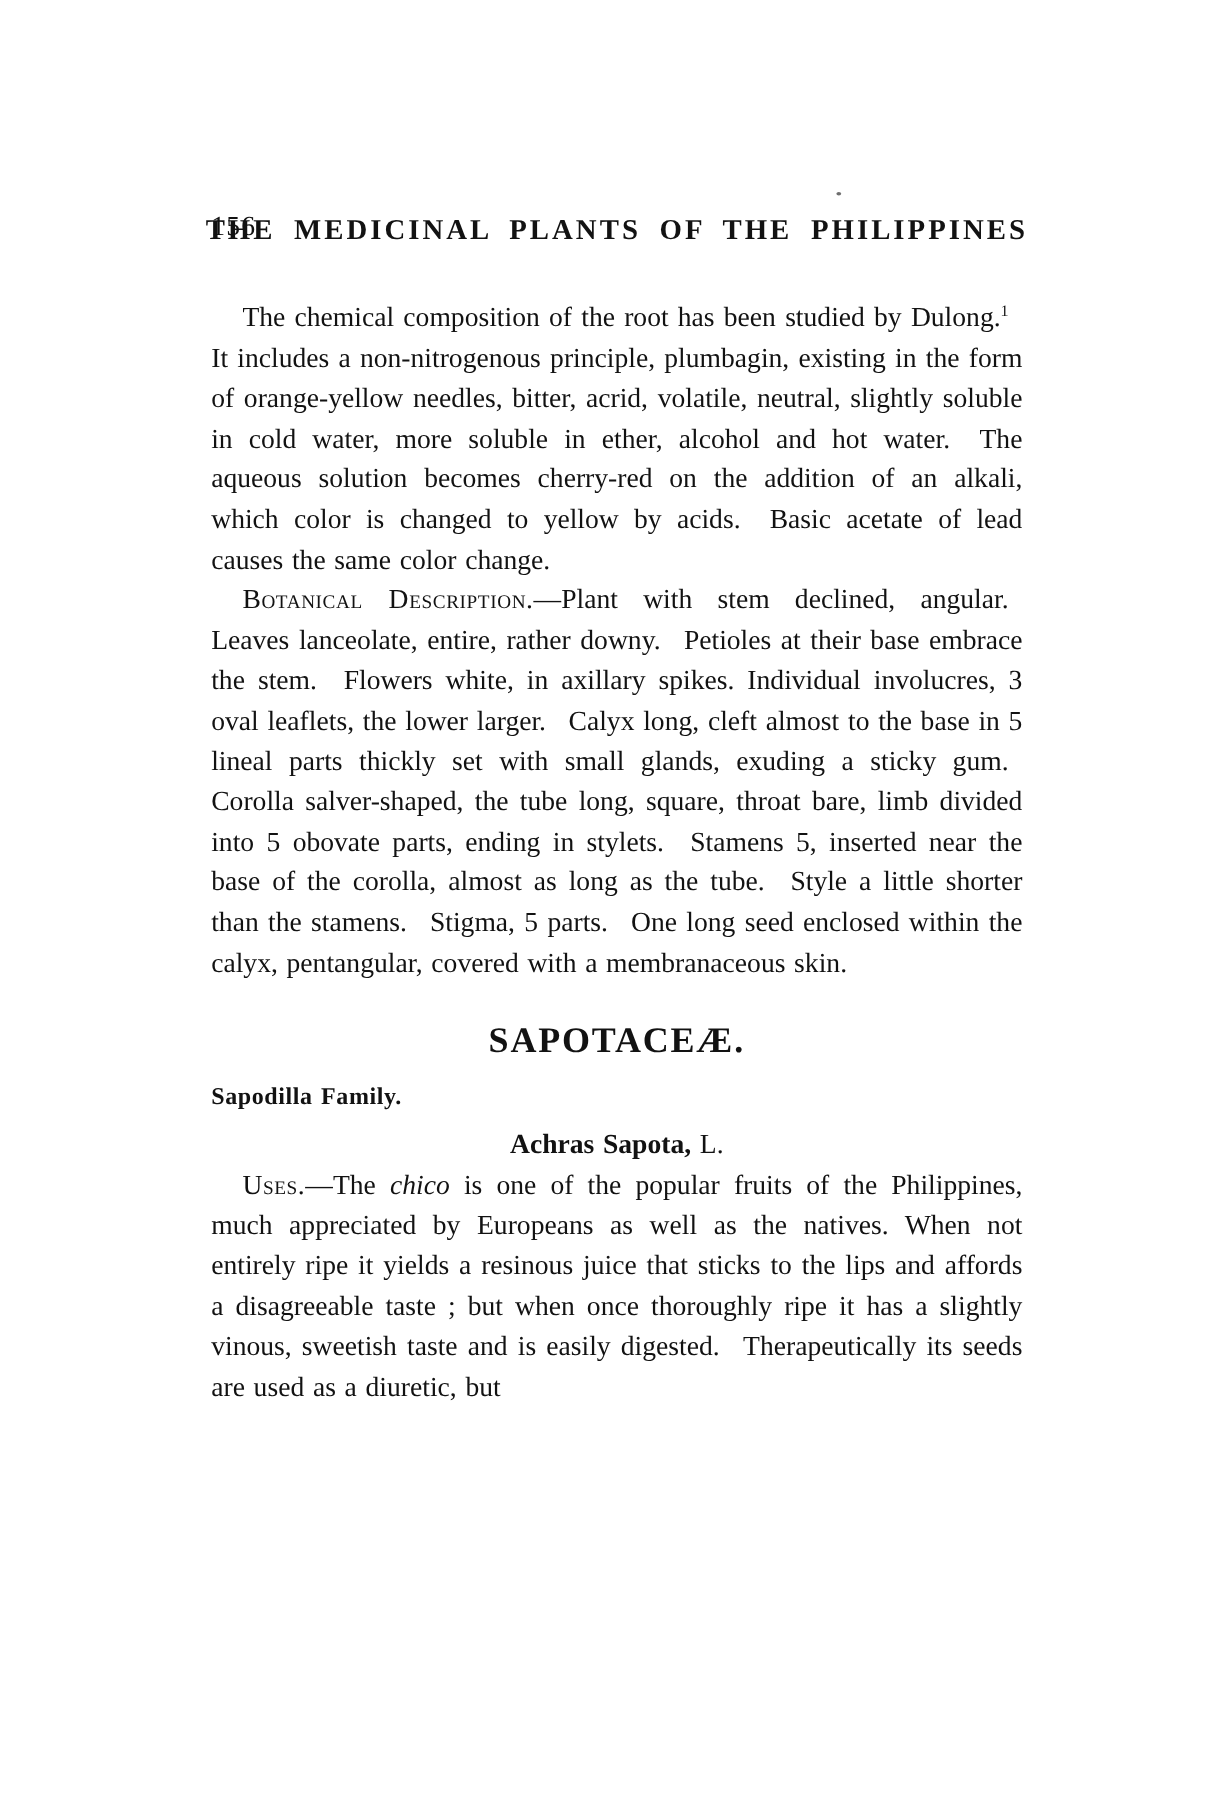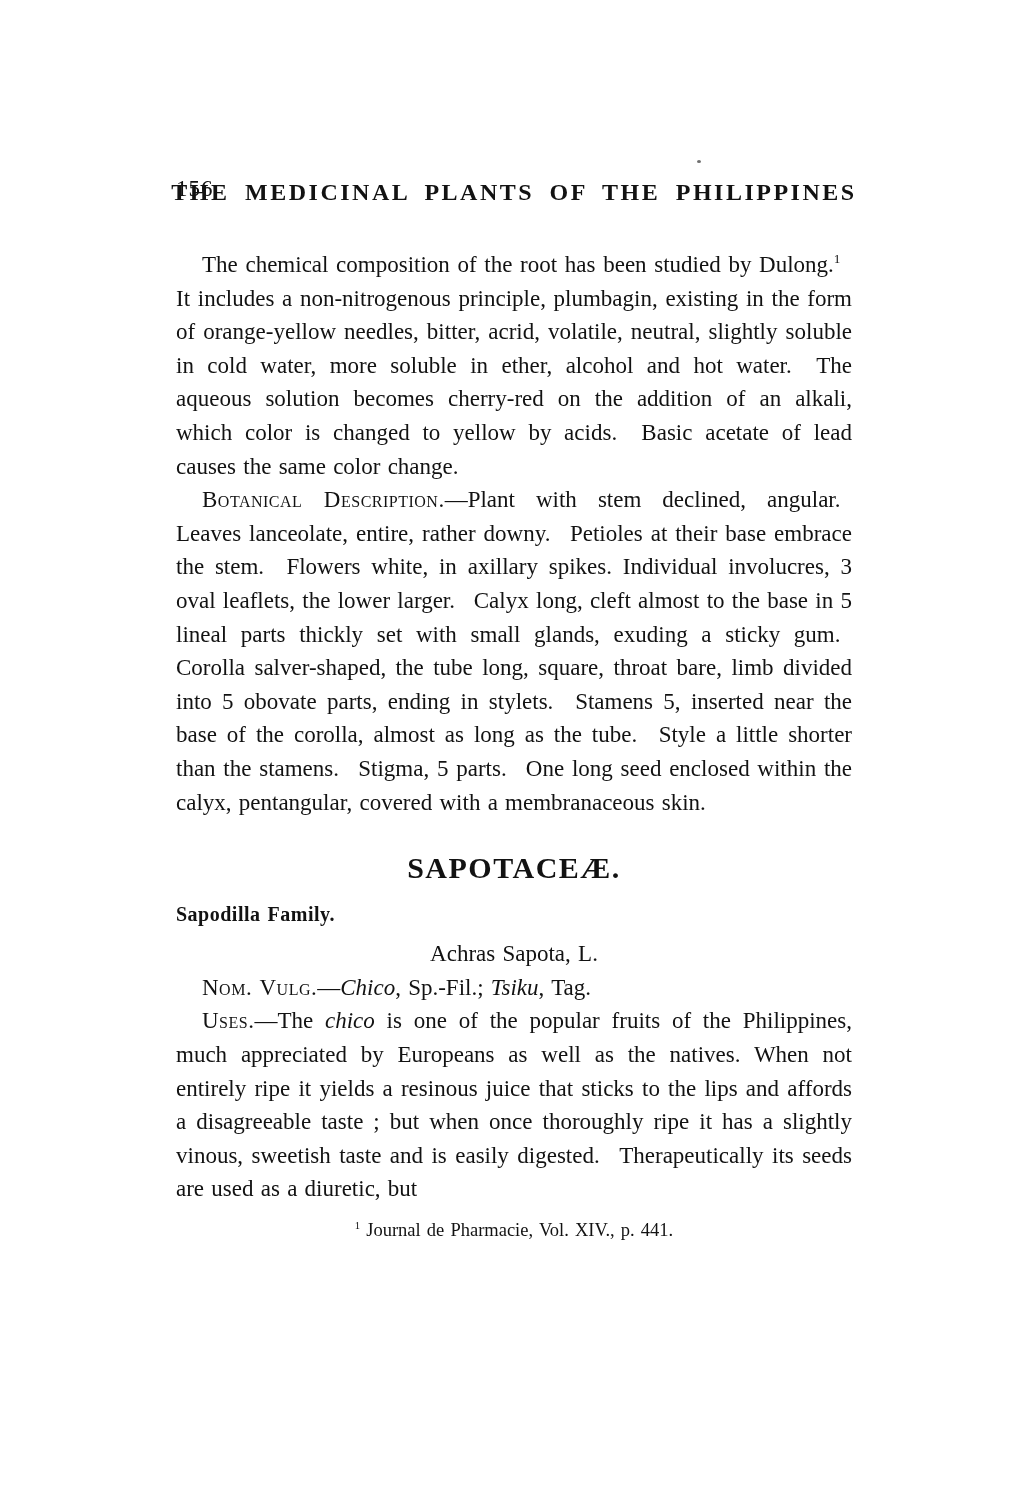--- a/index.html
+++ b/index.html
@@ -66,21 +66,21 @@
     margin: 0;
     font-size: 23px;
     line-height: 33.6px;
     text-align: justify;
     word-spacing: 1.5px;
   }
   p.indent { text-indent: 26px; }
   .r-n  { }
   .r-sc { font-variant: small-caps; letter-spacing: 0.5px; }
   .r-i  { font-style: italic; }
-  .r-b  { font-weight: 400; text-align: center; }
+  .r-b  { font-weight: 700; text-align: center; }
   .r-sup{ vertical-align: super; font-size: 0.58em; line-height: 0; }
   .h1 {
     margin-top: 32px;
     text-align: center;
     font-weight: 700;
     font-size: 30px;
     letter-spacing: 1.5px;
     text-indent: 0;
   }
   .h2 {
@@ -116,18 +116,16 @@
   </div>
 
   <div class="speck"></div>
 
   <div class="content">
     <p class="indent"><span class="r-n">The chemical composition of the root has been studied by Dulong.</span><span class="r-sup">1</span><span class="r-n">  It includes a non-nitrogenous principle, plumbagin, existing in the form of orange-yellow needles, bitter, acrid, volatile, neutral, slightly soluble in cold water, more soluble in ether, alcohol and hot water.  The aqueous solution becomes cherry-red on the addition of an alkali, which color is changed to yellow by acids.  Basic acetate of lead causes the same color change.</span></p>
     <p class="indent"><span class="r-sc">Botanical Description.</span><span class="r-n">—Plant with stem declined, angular.  Leaves lanceolate, entire, rather downy.  Petioles at their base embrace the stem.  Flowers white, in axillary spikes. Individual involucres, 3 oval leaflets, the lower larger.  Calyx long, cleft almost to the base in 5 lineal parts thickly set with small glands, exuding a sticky gum.  Corolla salver-shaped, the tube long, square, throat bare, limb divided into 5 obovate parts, ending in stylets.  Stamens 5, inserted near the base of the corolla, almost as long as the tube.  Style a little shorter than the stamens.  Stigma, 5 parts.  One long seed enclosed within the calyx, pentangular, covered with a membranaceous skin.</span></p>
     <p class="h1"><span class="r-n">SAPOTACEÆ.</span></p>
     <p class="h2"><span class="r-n">Sapodilla Family.</span></p>
     <p class="h3"><span class="r-b">Achras Sapota,</span><span class="r-n"> L.</span></p>
-    <p class="indent"><span class="r-sc">Nom. Vulg.</span><span class="r-n">—</span><span class="r-i">Chico</span><span class="r-n">, Sp.-Fil.; </span><span class="r-i">Tsiku</span><span class="r-n">, Tag.</span></p>
     <p class="indent"><span class="r-sc">Uses.</span><span class="r-n">—The </span><span class="r-i">chico</span><span class="r-n"> is one of the popular fruits of the Philippines, much appreciated by Europeans as well as the natives. When not entirely ripe it yields a resinous juice that sticks to the lips and affords a disagreeable taste ; but when once thoroughly ripe it has a slightly vinous, sweetish taste and is easily digested.  Therapeutically its seeds are used as a diuretic, but</span></p>
-    <p class="footnote"><span class="r-sup">1</span><span class="r-n"> Journal de Pharmacie, Vol. XIV., p. 441.</span></p>
   </div>
 
 </div>
 
 </body></html>

